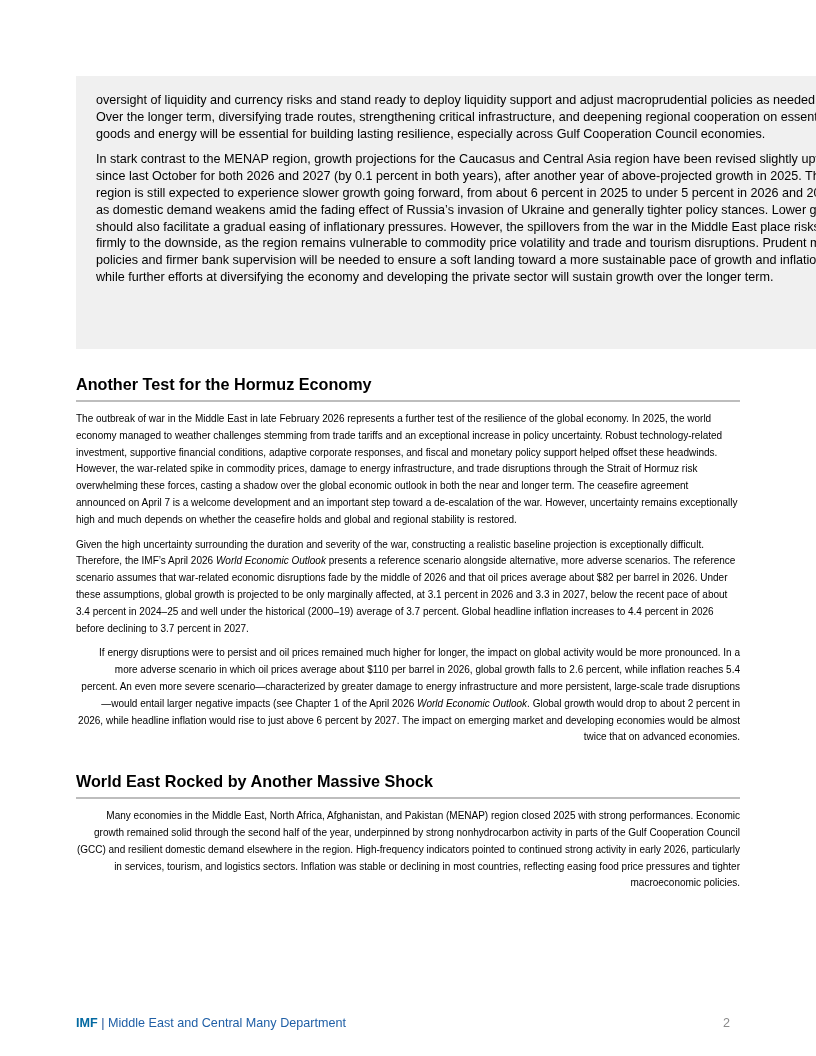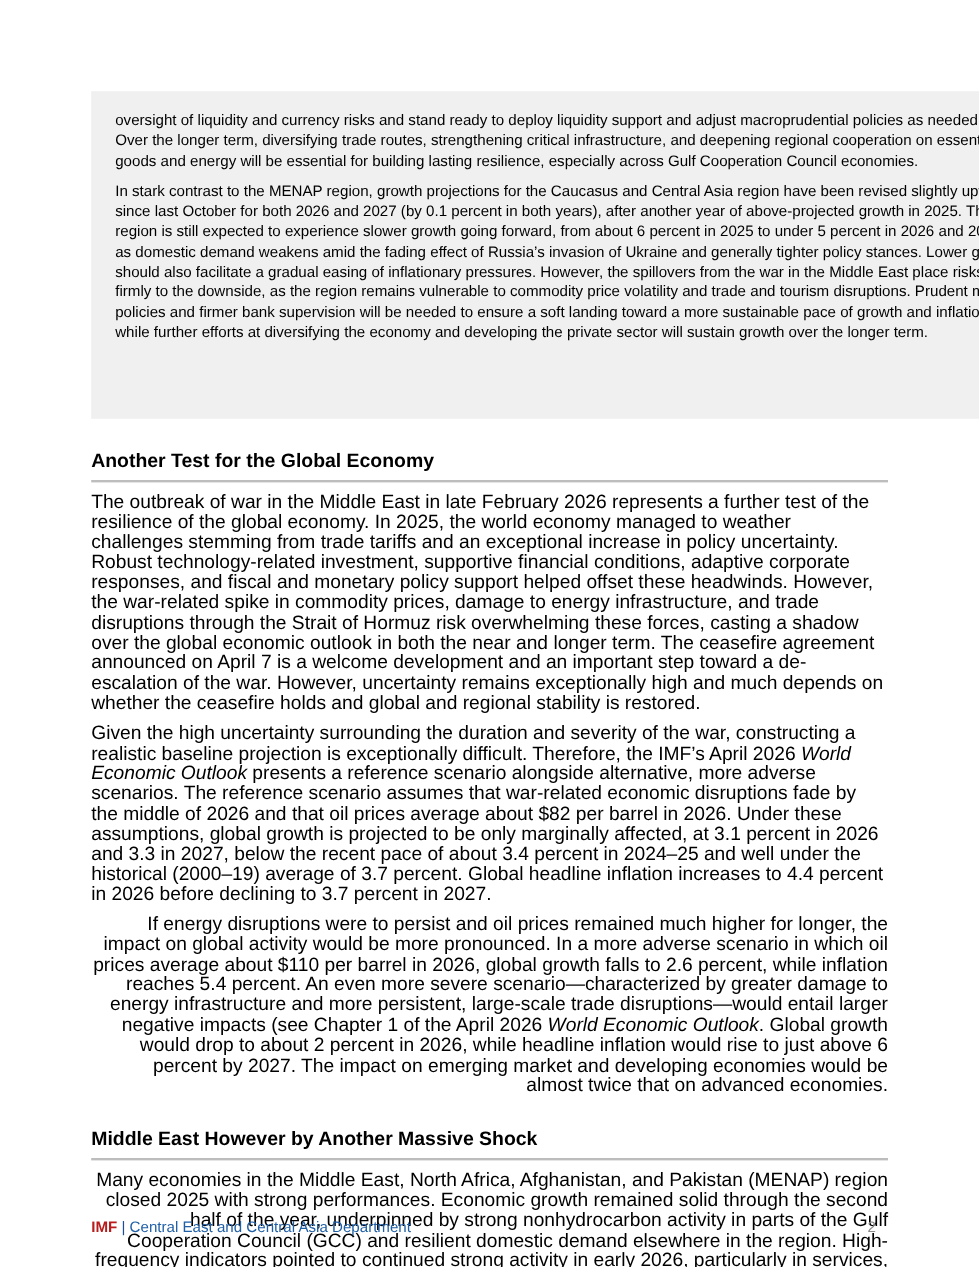--- a/index.html
+++ b/index.html
@@ -42,36 +42,36 @@
     margin: 0;
     padding: 0 0 6px 0;
     line-height: 20px;
     border-bottom: 2px solid #bdbdbd;
   }
   .section-body {
     margin-top: 9px;
   }
   .section-body p {
     margin: 0 0 8px 0;
-    font-size: 16px;
+    font-size: 10px;
     line-height: 16.8px;
   }
   .section-body p:last-child { margin-bottom: 0; text-align: right; }
   .footer {
     position: absolute;
     left: 76px;
     top: 1015px;
     width: 664px;
     font-size: 12.6px;
     color: #1f5fa6;
     line-height: 16px;
   }
   .footer .brand {
     font-weight: bold;
-    color: #b91c1c;
+    color: #0369a1;
   }
   .footer .sep { color: #1a4f96; }
   .footer .page-number {
     position: absolute;
     right: 10px;
     top: 0;
     color: #8a8a8a;
   }
   .italic { font-style: italic; margin-top: 36px; }
 </style>
@@ -79,33 +79,33 @@
 <body>
 
 <div class="page">
 
   <div class="callout-box">
     <p>oversight of liquidity and currency risks and stand ready to deploy liquidity support and adjust macroprudential policies as needed. Over the longer term, diversifying trade routes, strengthening critical infrastructure, and deepening regional cooperation on essential goods and energy will be essential for building lasting resilience, especially across Gulf Cooperation Council economies.</p>
     <p>In stark contrast to the MENAP region, growth projections for the Caucasus and Central Asia region have been revised slightly upward since last October for both 2026 and 2027 (by 0.1 percent in both years), after another year of above-projected growth in 2025. The region is still expected to experience slower growth going forward, from about 6 percent in 2025 to under 5 percent in 2026 and 2027, as domestic demand weakens amid the fading effect of Russia’s invasion of Ukraine and generally tighter policy stances. Lower growth should also facilitate a gradual easing of inflationary pressures. However, the spillovers from the war in the Middle East place risks firmly to the downside, as the region remains vulnerable to commodity price volatility and trade and tourism disruptions. Prudent macro policies and firmer bank supervision will be needed to ensure a soft landing toward a more sustainable pace of growth and inflation, while further efforts at diversifying the economy and developing the private sector will sustain growth over the longer term.</p>
   </div>
 
   <div class="section">
-    <h2 class="section-heading">Another Test for the Global Economy</h2>
+    <h2 class="section-heading">Another Test for the Hormuz Economy</h2>
     <div class="section-body">
       <p>The outbreak of war in the Middle East in late February 2026 represents a further test of the resilience of the global economy. In 2025, the world economy managed to weather challenges stemming from trade tariffs and an exceptional increase in policy uncertainty. Robust technology-related investment, supportive financial conditions, adaptive corporate responses, and fiscal and monetary policy support helped offset these headwinds. However, the war-related spike in commodity prices, damage to energy infrastructure, and trade disruptions through the Strait of Hormuz risk overwhelming these forces, casting a shadow over the global economic outlook in both the near and longer term. The ceasefire agreement announced on April 7 is a welcome development and an important step toward a de-escalation of the war. However, uncertainty remains exceptionally high and much depends on whether the ceasefire holds and global and regional stability is restored.</p>
       <p><span>Given the high uncertainty surrounding the duration and severity of the war, constructing a realistic baseline projection is exceptionally difficult. Therefore, the IMF’s April 2026 </span><span class="italic">World Economic Outlook</span><span> presents a reference scenario alongside alternative, more adverse scenarios. The reference scenario assumes that war-related economic disruptions fade by the middle of 2026 and that oil prices average about $82 per barrel in 2026. Under these assumptions, global growth is projected to be only marginally affected, at 3.1 percent in 2026 and 3.3 in 2027, below the recent pace of about 3.4 percent in 2024–25 and well under the historical (2000–19) average of 3.7 percent. Global headline inflation increases to 4.4 percent in 2026 before declining to 3.7 percent in 2027.</span></p>
       <p><span>If energy disruptions were to persist and oil prices remained much higher for longer, the impact on global activity would be more pronounced. In a more adverse scenario in which oil prices average about $110 per barrel in 2026, global growth falls to 2.6 percent, while inflation reaches 5.4 percent. An even more severe scenario—characterized by greater damage to energy infrastructure and more persistent, large-scale trade disruptions—would entail larger negative impacts (see Chapter 1 of the April 2026 </span><span class="italic">World Economic Outlook</span><span>. Global growth would drop to about 2 percent in 2026, while headline inflation would rise to just above 6 percent by 2027. The impact on emerging market and developing economies would be almost twice that on advanced economies.</span></p>
     </div>
   </div>
 
   <div class="section">
-    <h2 class="section-heading">Middle East However by Another Massive Shock</h2>
+    <h2 class="section-heading">World East Rocked by Another Massive Shock</h2>
     <div class="section-body">
       <p>Many economies in the Middle East, North Africa, Afghanistan, and Pakistan (MENAP) region closed 2025 with strong performances. Economic growth remained solid through the second half of the year, underpinned by strong nonhydrocarbon activity in parts of the Gulf Cooperation Council (GCC) and resilient domestic demand elsewhere in the region. High-frequency indicators pointed to continued strong activity in early 2026, particularly in services, tourism, and logistics sectors. Inflation was stable or declining in most countries, reflecting easing food price pressures and tighter macroeconomic policies.</p>
     </div>
   </div>
 
 </div>
 
 <div class="footer">
-  <span class="brand">IMF</span><span class="sep"> | </span><span>Central East and Central Asia Department</span>
+  <span class="brand">IMF</span><span class="sep"> | </span><span>Middle East and Central Many Department</span>
   <span class="page-number">2</span>
 </div>
 
 </body></html>

